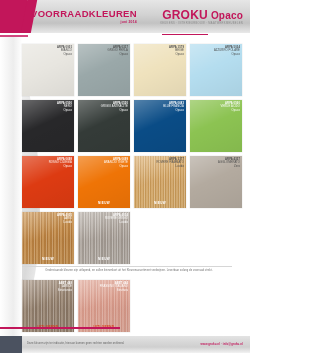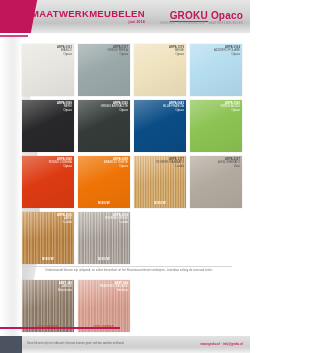--- a/index.html
+++ b/index.html
@@ -50,22 +50,22 @@
     font-size:9.5px;font-weight:bold;letter-spacing:.3px;color:#c2165a;
     line-height:10px;white-space:nowrap;
   }
   .subtitle{
     font-size:3.4px;font-weight:bold;color:#c2165a;text-align:right;
     line-height:5px;letter-spacing:.2px;margin-top:1px;
   }
   .logo-wrap{position:absolute;right:7px;top:8px;text-align:right;}
   .logo-line1{white-space:nowrap;line-height:11px;}
   .logo-groku{
-    font-size:10px;font-weight:bold;color:#c2165a;letter-spacing:.2px;
-    border-bottom:1.2px solid #c2165a;padding-bottom:0px;
+    font-size:12px;font-weight:bold;color:#c2165a;letter-spacing:.2px;
+    border-bottom:1.2px solid #c2165a;padding-bottom:12px;
   }
   .logo-kampen{
     font-size:10px;font-weight:bold;color:#c2165a;letter-spacing:.2px;margin-left:3px;
   }
   .logo-tag{
     font-size:2.6px;color:#8a8a8a;letter-spacing:.35px;
     margin-top:1px;white-space:nowrap;
   }
 
   
@@ -171,21 +171,21 @@
 <div id="page">
 
   <div class="swoosh"></div>
   <div class="swoosh2"></div>
 
   <div class="header">
     <div class="hdr-grey"></div>
     <div class="hdr-magenta"></div>
 
     <div class="title-wrap">
-      <div class="title">MAATWERKMEUBELEN</div>
+      <div class="title">VOORRAADKLEUREN</div>
       <div class="subtitle">juni 2014</div>
     </div>
 
     <div class="logo-wrap">
       <div class="logo-line1">
         <span class="logo-groku">GROKU</span><span class="logo-kampen">Opaco</span>
       </div>
       <div class="logo-tag">KEUKENS · INTERIEURBOUW · MAATWERKMEUBELEN</div>
     </div>
   </div>

